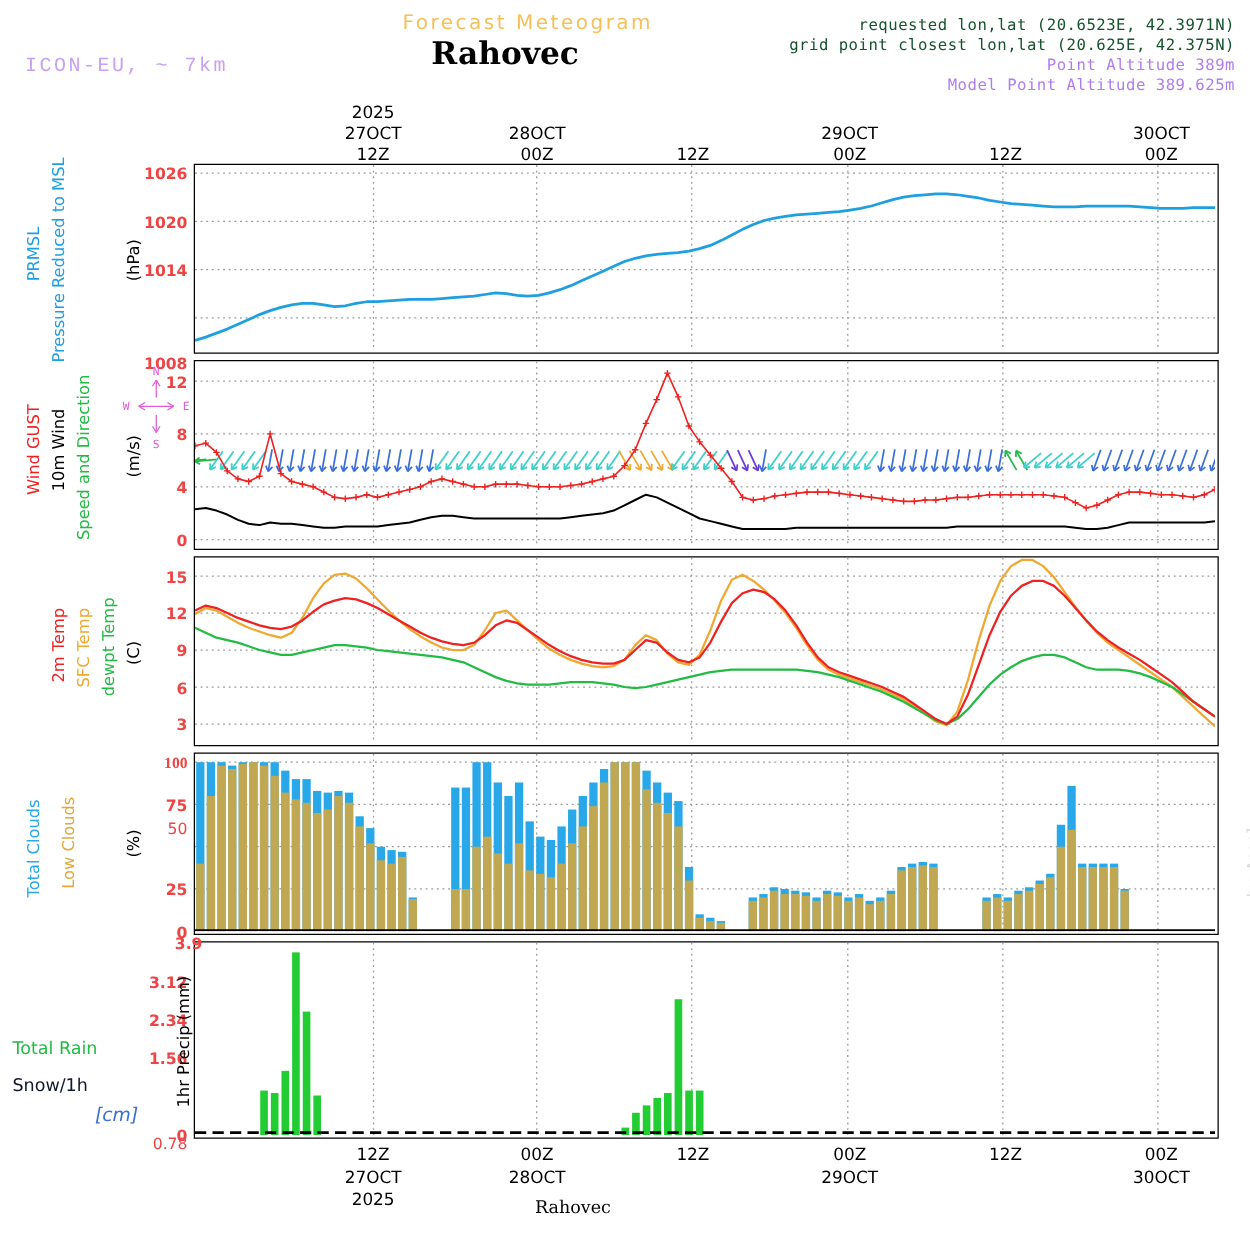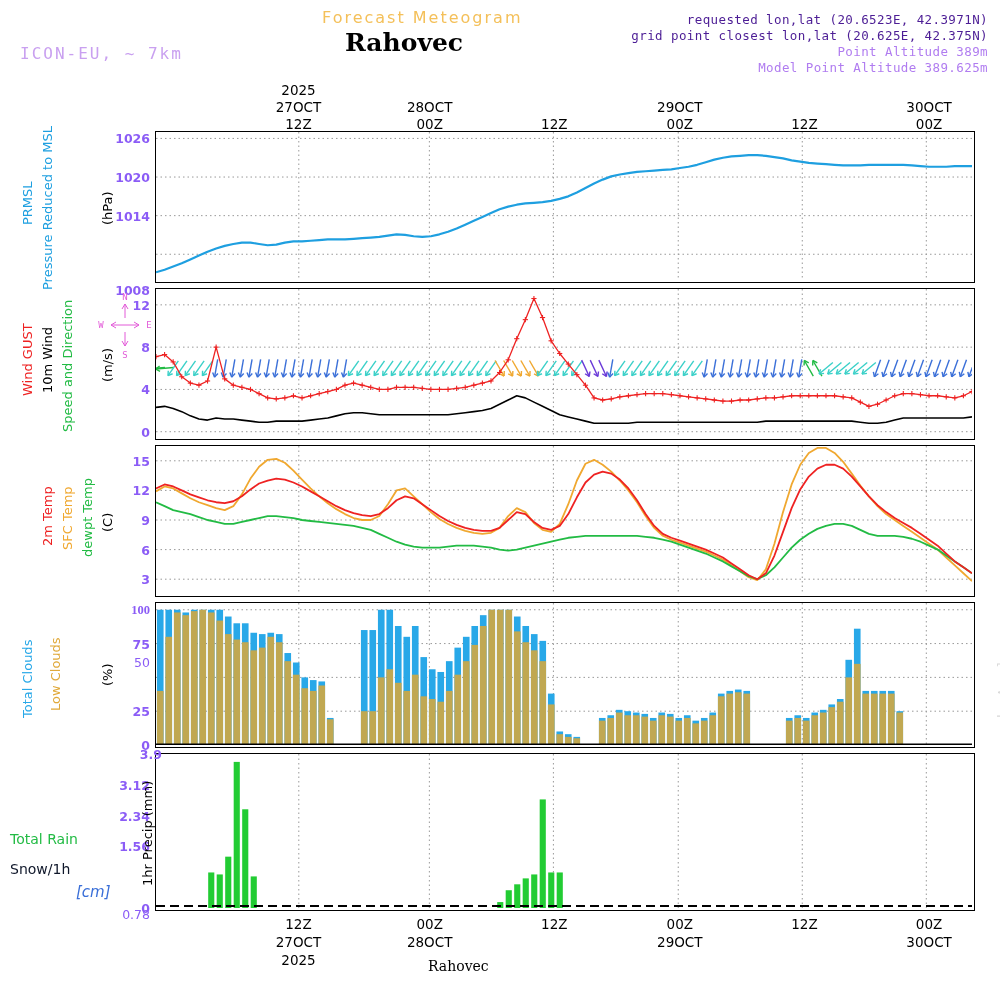--- a/index.html
+++ b/index.html
@@ -2,35 +2,35 @@
 <html><head>
 <meta charset="utf-8">
 <style>
   html,body{margin:0;padding:0;background:#ffffff;}
   body{width:1000px;height:1000px;position:relative;font-family:"DejaVu Sans",sans-serif;overflow:hidden;}
   .abs{position:absolute;}
   .mono{font-family:"DejaVu Sans Mono",monospace;}
   
   #hdr-forecast{left:322px;top:8px;font-size:16px;letter-spacing:2px;color:#f4c05a;font-family:"DejaVu Sans",sans-serif;}
   #hdr-title{left:345px;top:28px;font-size:25px;font-weight:bold;color:#000;font-family:"DejaVu Serif",serif;}
-  #hdr-model{left:20px;top:44px;font-size:16px;letter-spacing:2px;color:#c9a0f0;}
-  .hdr-right{right:12px;font-size:12.5px;color:#4c1d95;text-align:right;letter-spacing:.4px;}
+  #hdr-model{left:20px;top:44px;font-size:16px;letter-spacing:2px;color:#c9a0f0;font-family:Liberation Mono, monospace;}
+  .hdr-right{right:12px;font-size:12.5px;color:#14532d;text-align:right;letter-spacing:.4px;}
   #hdr-req{top:12px;}
   #hdr-grid{top:28px;}
   #hdr-alt{top:44px;color:#b07cf0;}
   #hdr-malt{top:60px;color:#b07cf0;}
   
   .panel{position:absolute;left:155px;width:820px;border:1.6px solid #000;box-sizing:border-box;background:#fff;}
   #p1{top:131px;height:152px;}
   #p2{top:288px;height:152px;}
   #p3{top:445px;height:152px;}
   #p4{top:602px;height:146px;}
   #p5{top:753px;height:158px;}
   
-  .ylab{position:absolute;font-size:12.5px;text-align:right;color:#8b5cf6;font-family:"DejaVu Sans",sans-serif;}
+  .ylab{position:absolute;font-size:12.5px;text-align:right;color:#ef4444;font-family:"DejaVu Sans",sans-serif;}
   .toptick{position:absolute;font-size:13.5px;color:#000;text-align:center;font-family:"DejaVu Sans",sans-serif;}
   .bottick{position:absolute;font-size:13.5px;color:#000;text-align:center;font-family:"DejaVu Sans",sans-serif;}
   
   .rot{position:absolute;transform-origin:0 0;transform:rotate(-90deg);white-space:nowrap;font-size:13px;font-family:"DejaVu Sans",sans-serif;}
   
   #footer-name{position:absolute;left:428px;top:958px;font-size:14px;color:#000;font-family:"DejaVu Serif",serif;}
   #byangel{position:absolute;right:4px;top:660px;font-size:12px;color:#d8d8d8;transform:rotate(-90deg);transform-origin:100% 0;}
   svg{display:block;}
   .windkey{position:absolute;left:95px;top:288px;width:60px;height:80px;}
 </style>

